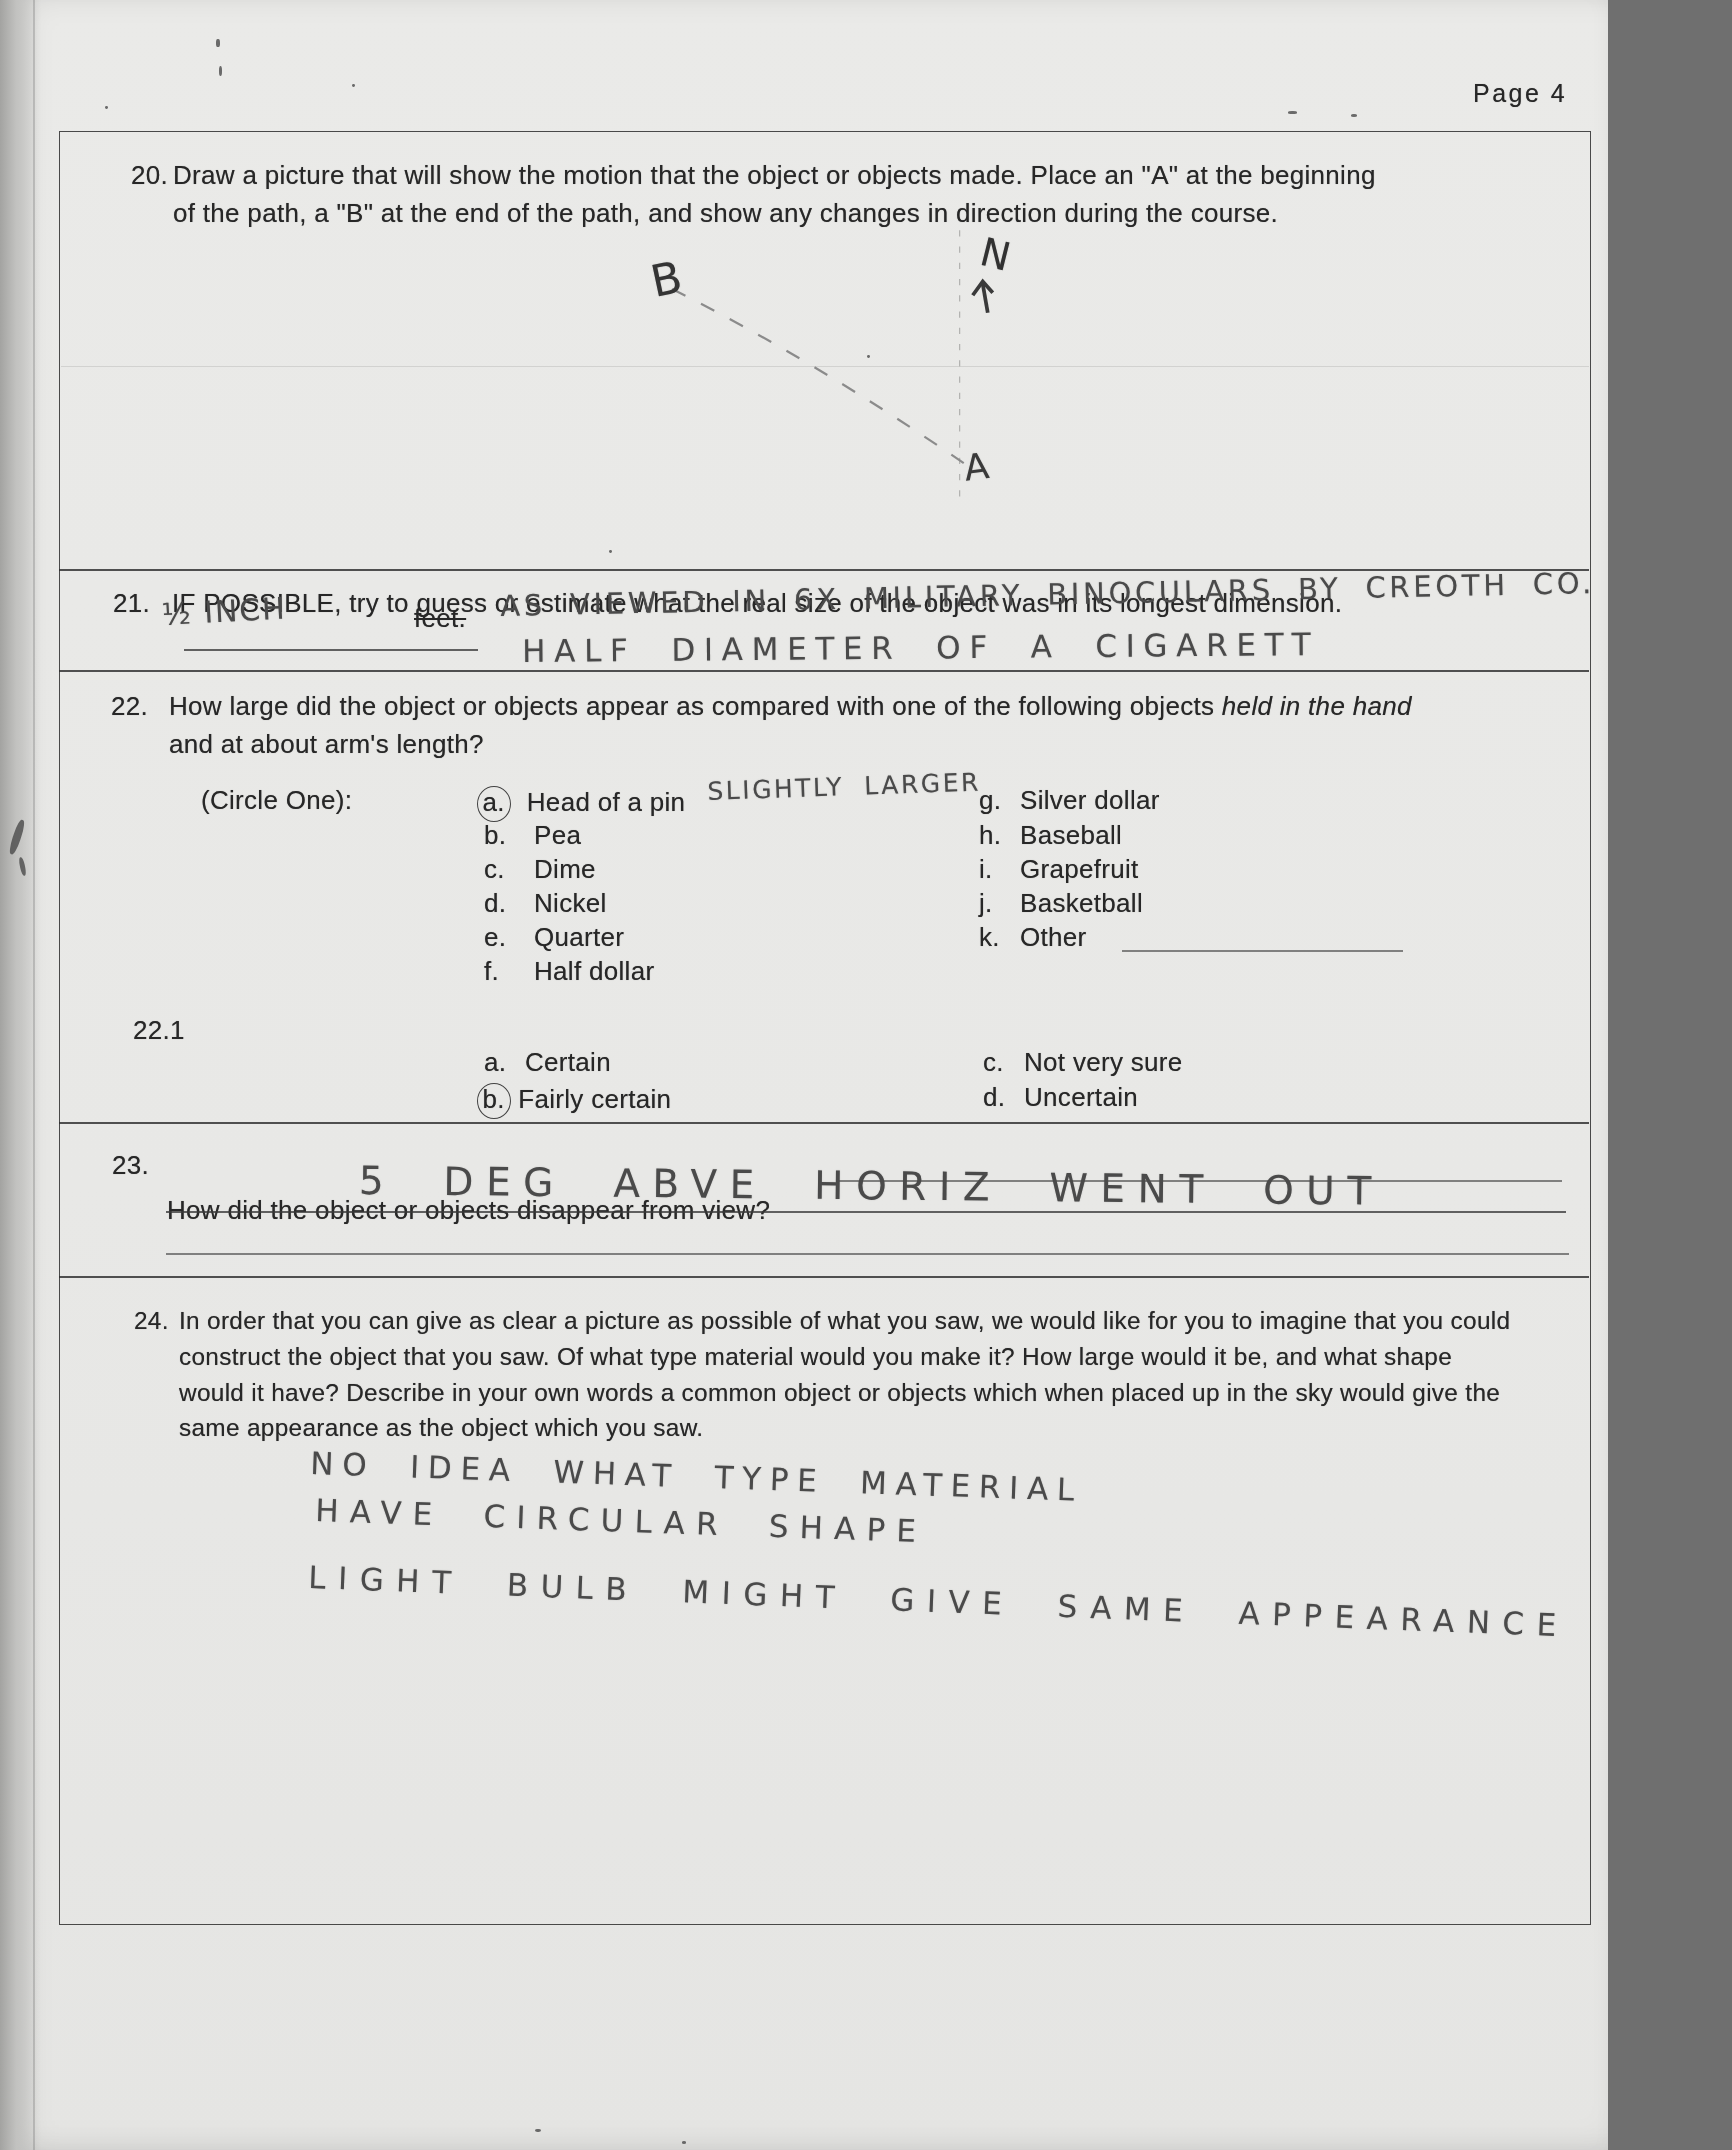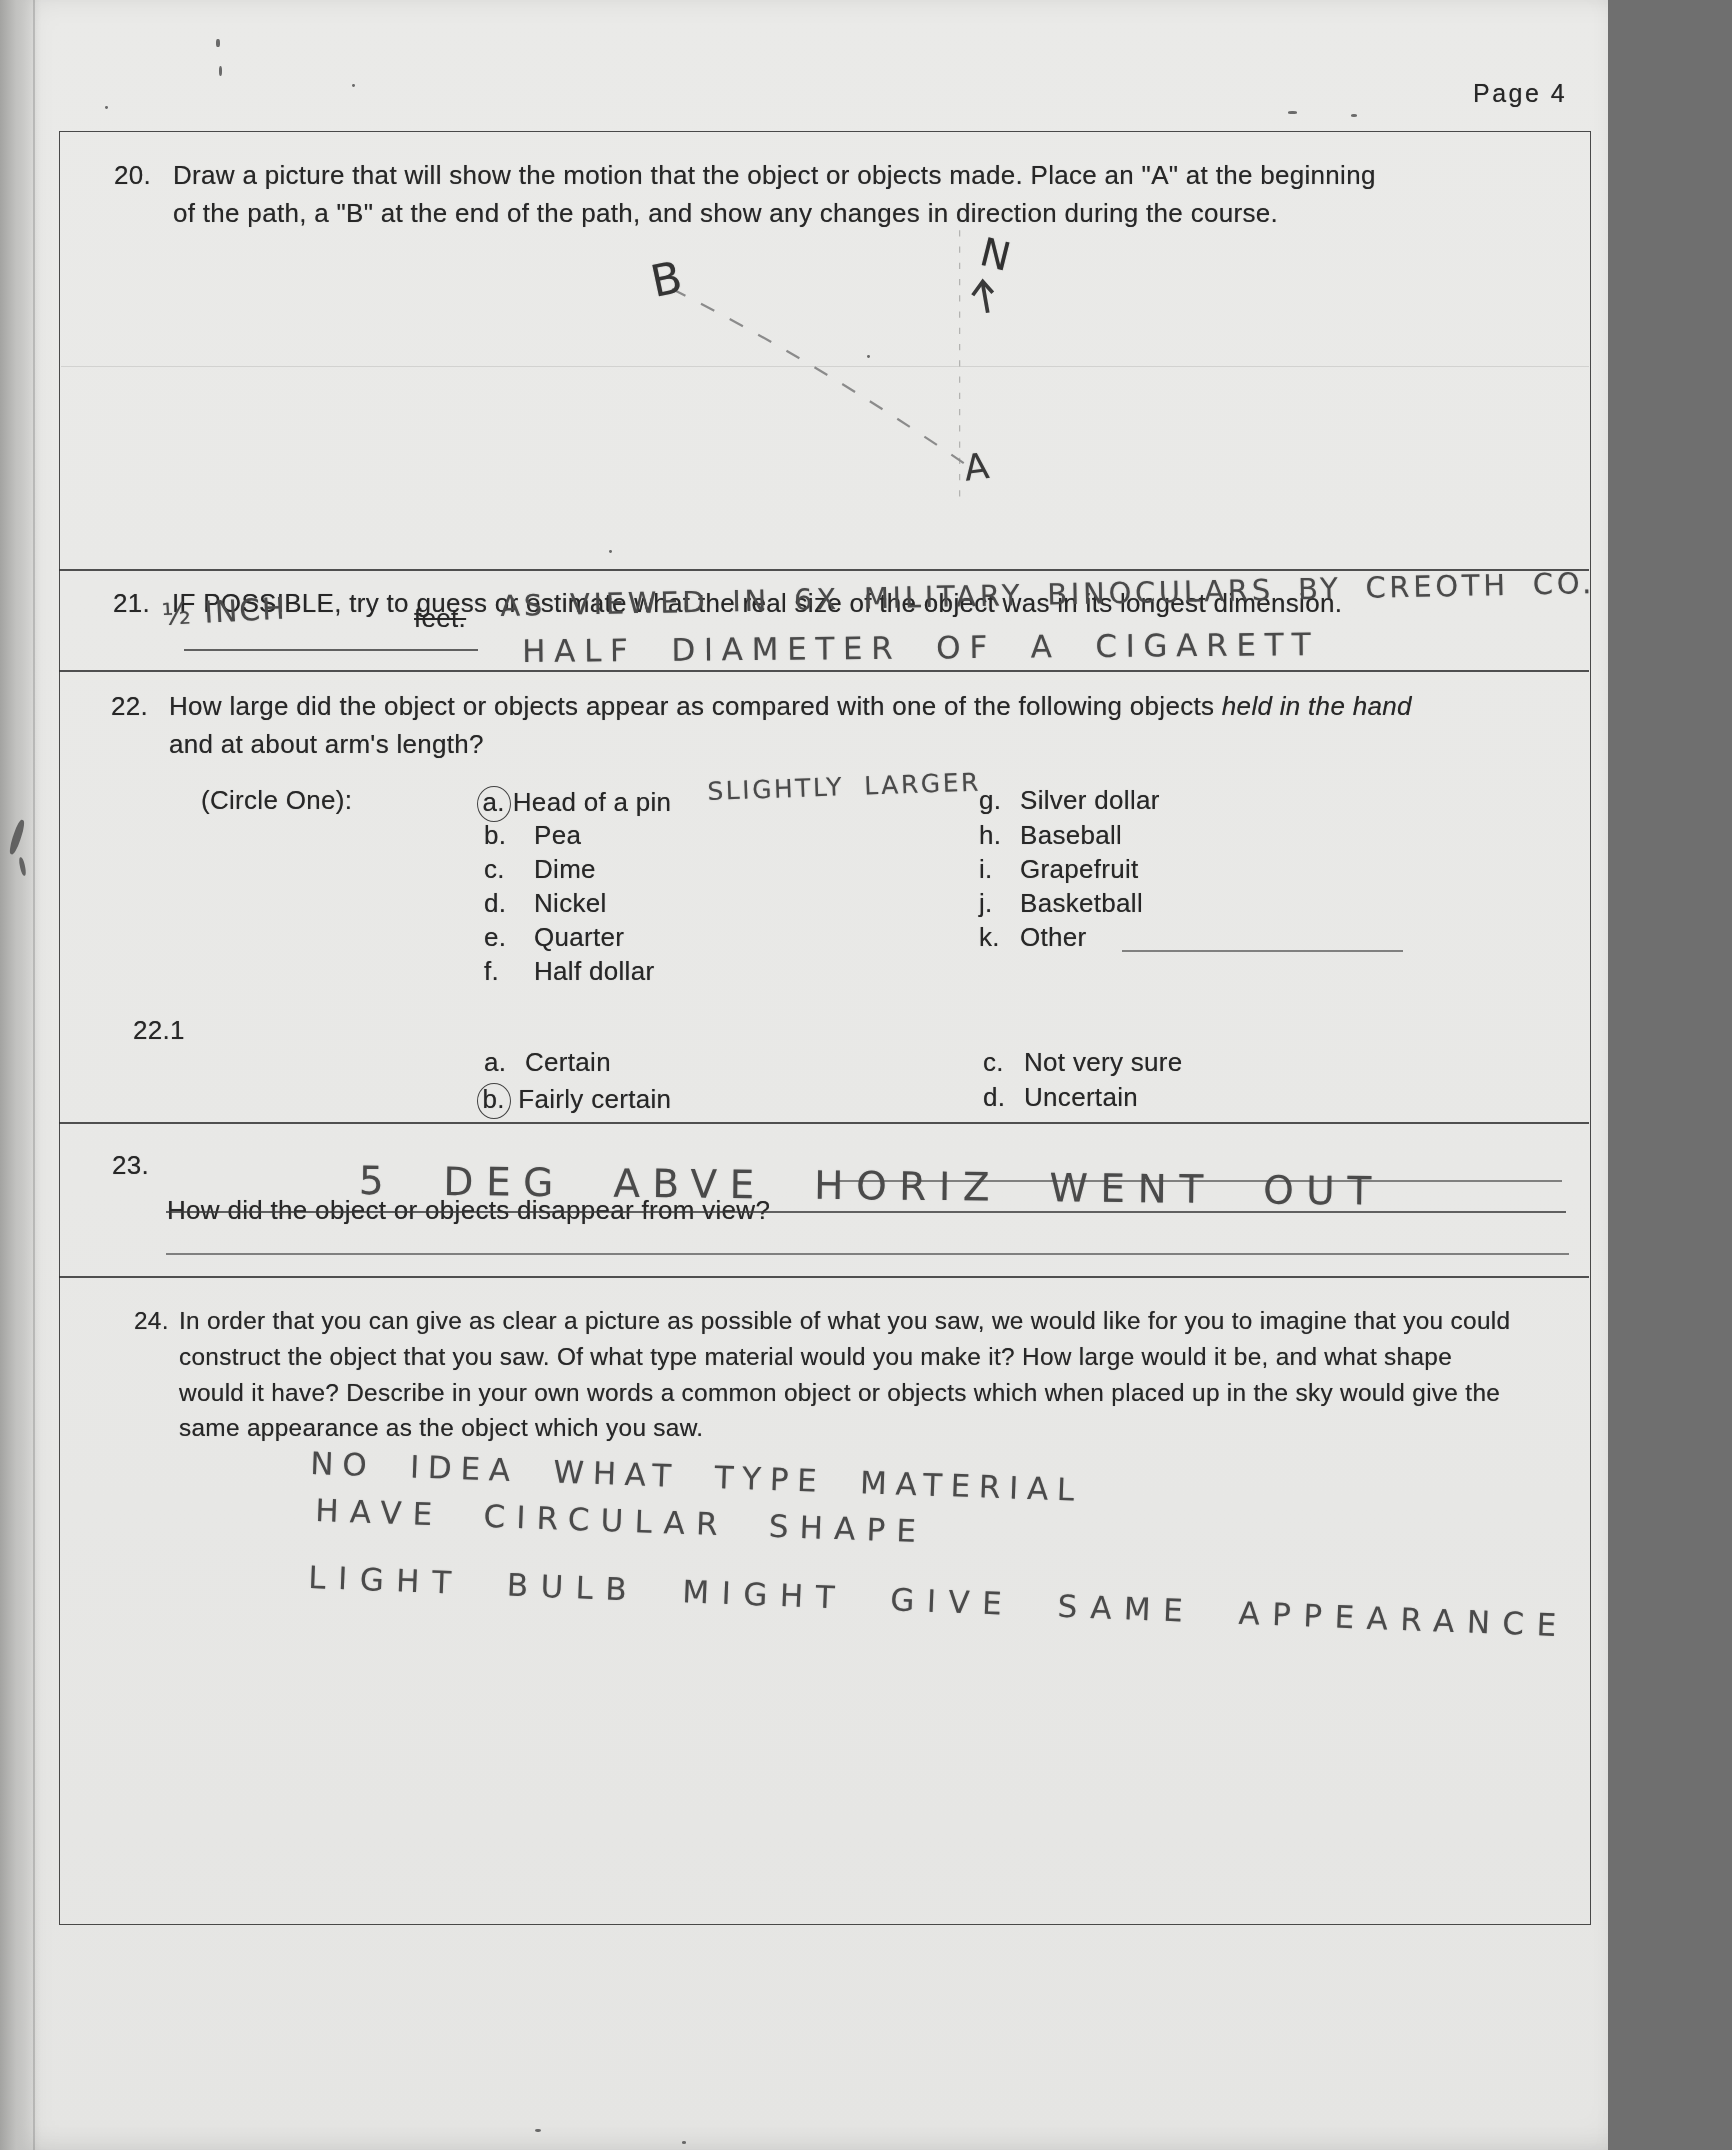--- a/index.html
+++ b/index.html
@@ -44,21 +44,21 @@
   <div class="pt" style="left:1473px;top:79px;font-size:25px;letter-spacing:2.5px;">Page 4</div>
 
   <div class="form-border"></div>
   <div class="divider" style="top:569px;"></div>
   <div class="divider" style="top:670px;"></div>
   <div class="divider" style="top:1122px;"></div>
   <div class="divider" style="top:1276px;"></div>
 
   <div class="foldh" style="left:61px;top:366px;width:1528px;"></div>
 
-  <div class="pt" style="left:114px;top:161px;">20.</div>
+  <div class="pt" style="left:131px;top:161px;">20.</div>
   <div class="pt" style="left:173px;top:161px;">Draw a picture that will show the  motion that the object or objects made.  Place an "A" at the beginning</div>
   <div class="pt" style="left:173px;top:199px;">of the path, a "B" at the end of the path, and show any changes in direction during the course.</div>
 
   <svg style="left:594px;top:219px;" width="450" height="300" viewBox="0 0 720 480">
     <line x1="585" y1="18" x2="585" y2="460" stroke="#b3b3b1" stroke-width="2" stroke-dasharray="10 16"></line>
     <path d="M125,112 Q360,230 605,400" fill="none" stroke="#8b8b8b" stroke-width="3.5" stroke-dasharray="24 28"></path>
     <line x1="630" y1="150" x2="622" y2="104" stroke="#3a3a3a" stroke-width="6"></line>
     <polyline points="606,122 622,100 638,118" fill="none" stroke="#3a3a3a" stroke-width="6"></polyline>
   </svg>
   <div class="hw" style="left:647px;top:261px;font-size:44px;transform:rotate(-12deg);color:#343434;">B</div>
@@ -74,21 +74,21 @@
   <div class="hw" style="left:522px;top:636px;font-size:31px;letter-spacing:8.7px;word-spacing:16.2px;transform:rotate(-0.5deg);">HALF DIAMETER OF A CIGARETT</div>
 
   <div class="pt" style="left:111px;top:692px;">22.</div>
   <div class="pt" style="left:169px;top:692px;"><span>How large did the object or objects appear as compared with one of the following objects </span><span class="italic">held in the hand</span></div>
   <div class="pt" style="left:169px;top:730px;">and at about arm's length?</div>
 
   <div class="pt" style="left:201px;top:786px;">(Circle One):</div>
 
   <div class="row pt" style="left:484px;top:786px;">
     <span class="ltr circled">a.</span>
-    <span style="margin-left:2px;">Head of a pin</span>
+    <span style="margin-left:16px;">Head of a pin</span>
   </div>
   <div class="row pt" style="left:484px;top:821px;">
     <span class="ltr">b.</span>
     <span>Pea</span>
   </div>
   <div class="row pt" style="left:484px;top:855px;">
     <span class="ltr">c.</span>
     <span>Dime</span>
   </div>
   <div class="row pt" style="left:484px;top:889px;">

